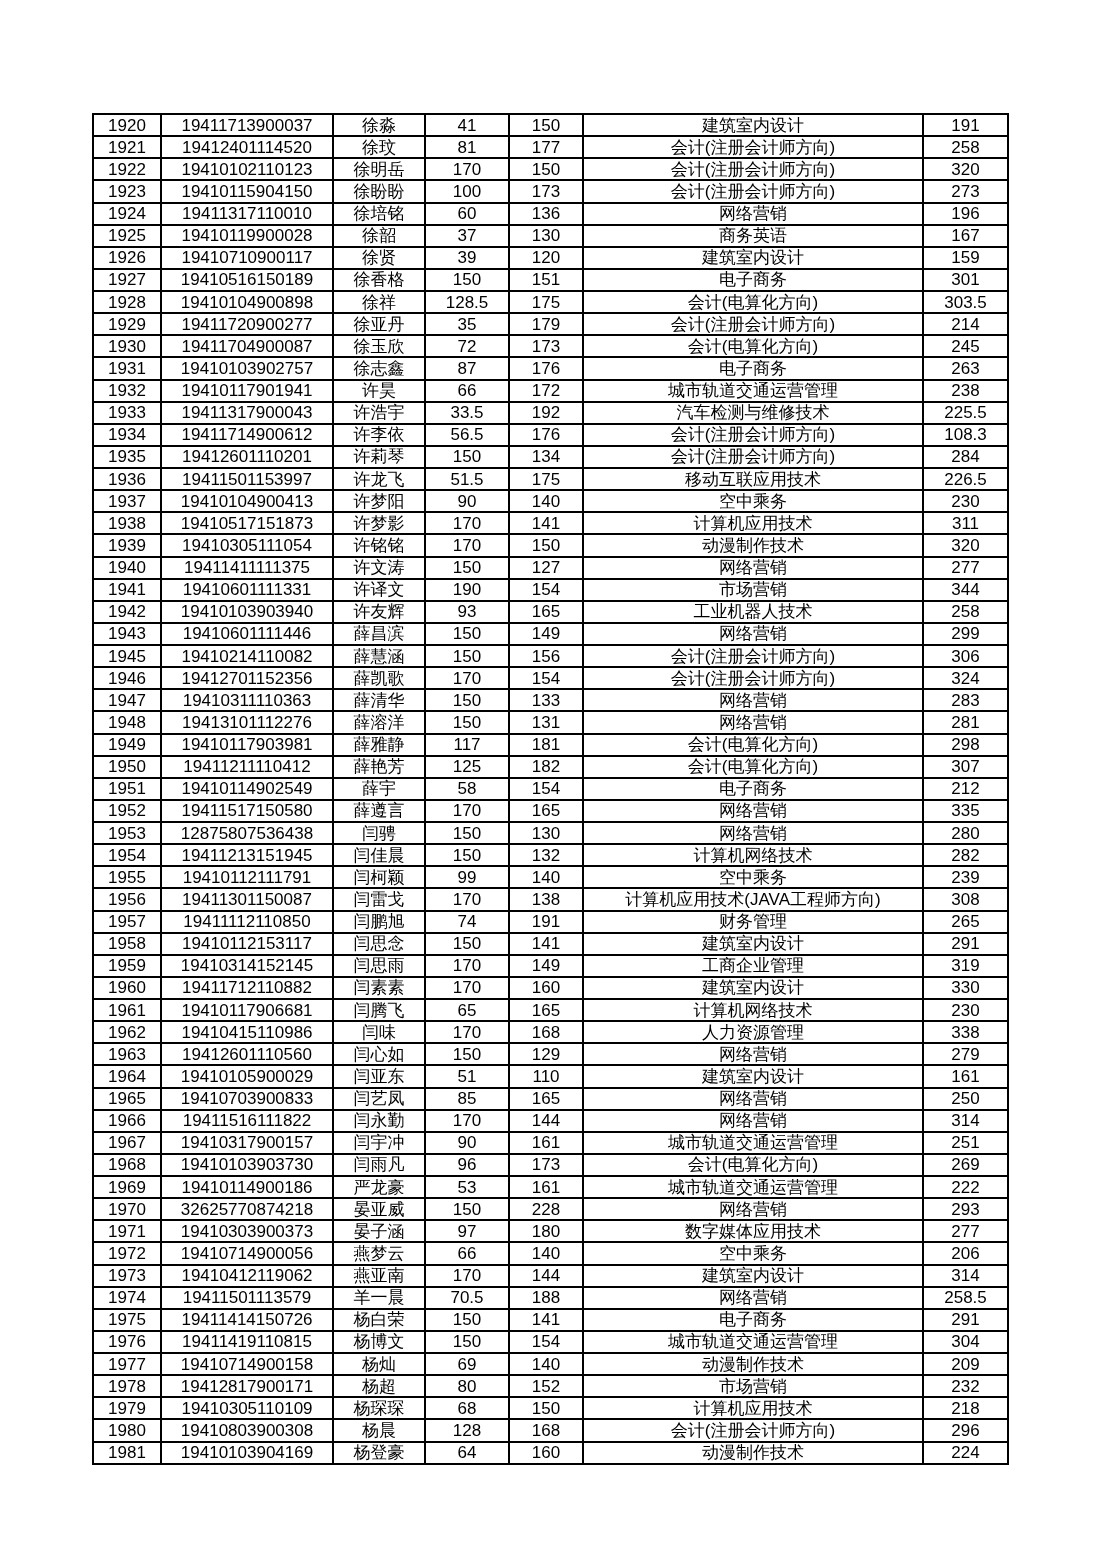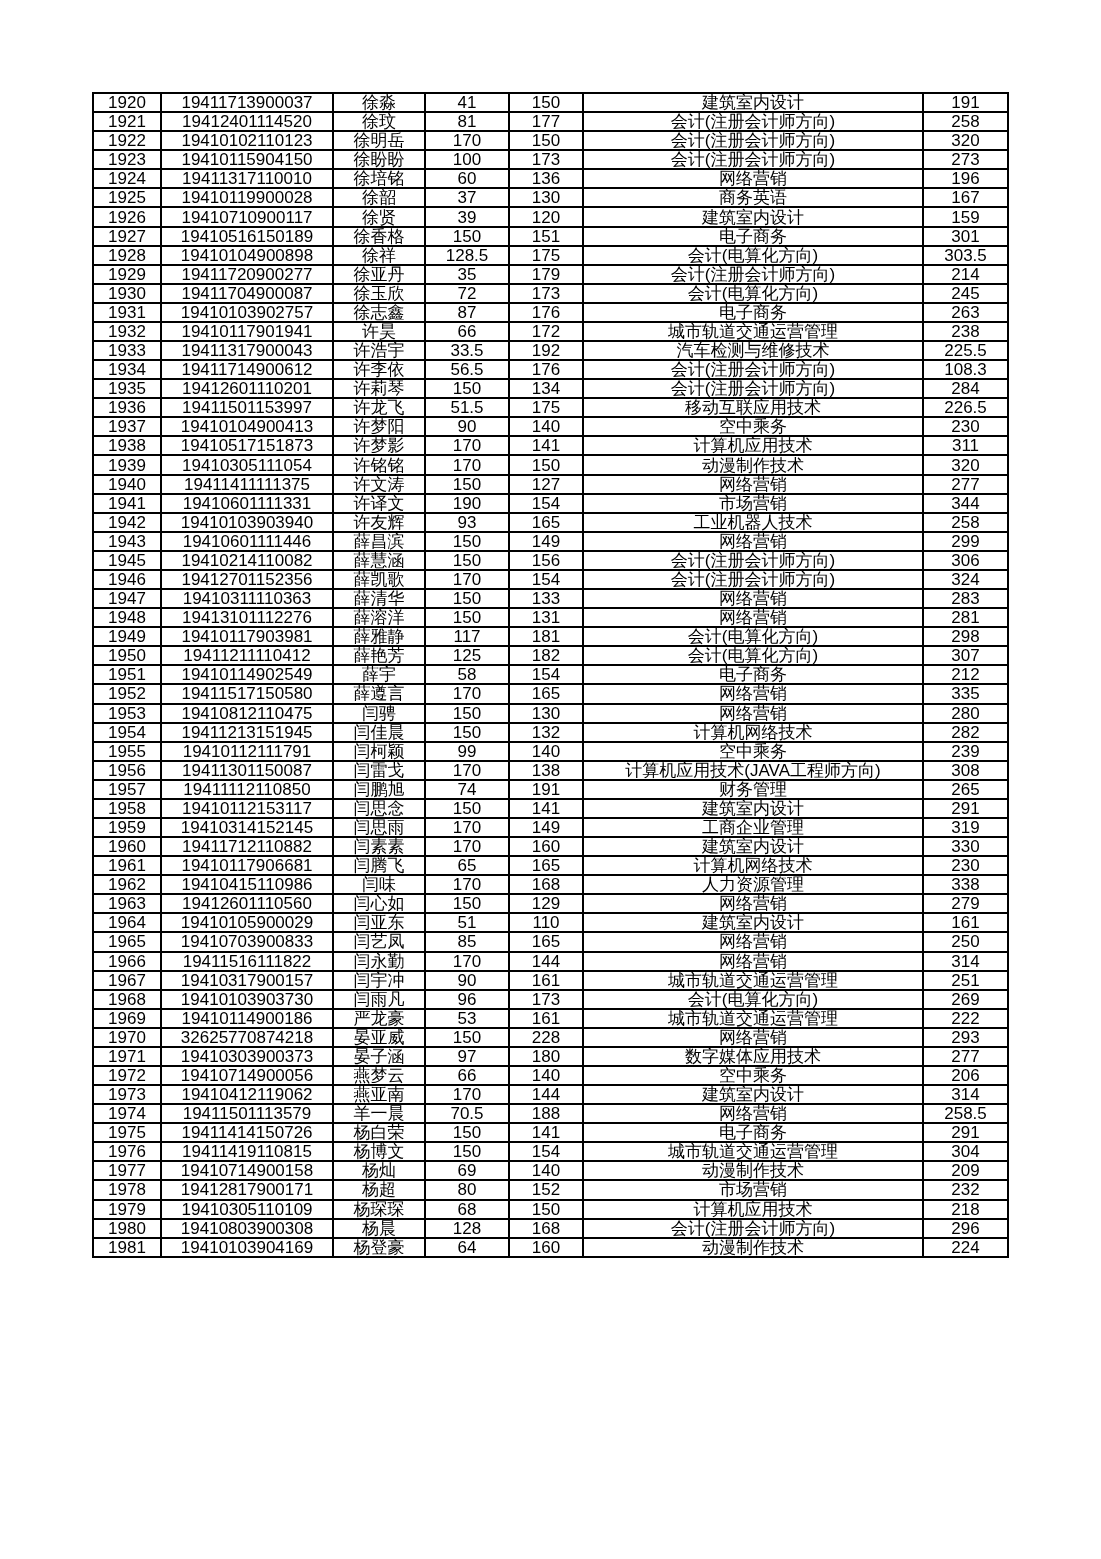--- a/index.html
+++ b/index.html
@@ -10,23 +10,23 @@
   body {
     width: 1101px;
     height: 1559px;
     position: relative;
     font-family: "Liberation Sans", "DejaVu Sans", sans-serif;
     color: #000;
   }
   .score-table {
     position: absolute;
     left: 92px;
-    top: 92px;
+    top: 113px;
     width: 915px;
-    height: 1166px;
+    height: 1352px;
     border-collapse: collapse;
     table-layout: fixed;
   }
   .score-table td {
     border: 2px solid #000;
     text-align: center;
     vertical-align: middle;
     font-size: 17px;
     line-height: 1;
     padding: 0;
@@ -339,21 +339,21 @@
           <td>1952</td>
           <td>19411517150580</td>
           <td>薛遵言</td>
           <td>170</td>
           <td>165</td>
           <td>网络营销</td>
           <td>335</td>
         </tr>
         <tr>
           <td>1953</td>
-          <td>19410812110475</td>
+          <td>12875807536438</td>
           <td>闫骋</td>
           <td>150</td>
           <td>130</td>
           <td>网络营销</td>
           <td>280</td>
         </tr>
         <tr>
           <td>1954</td>
           <td>19411213151945</td>
           <td>闫佳晨</td>

